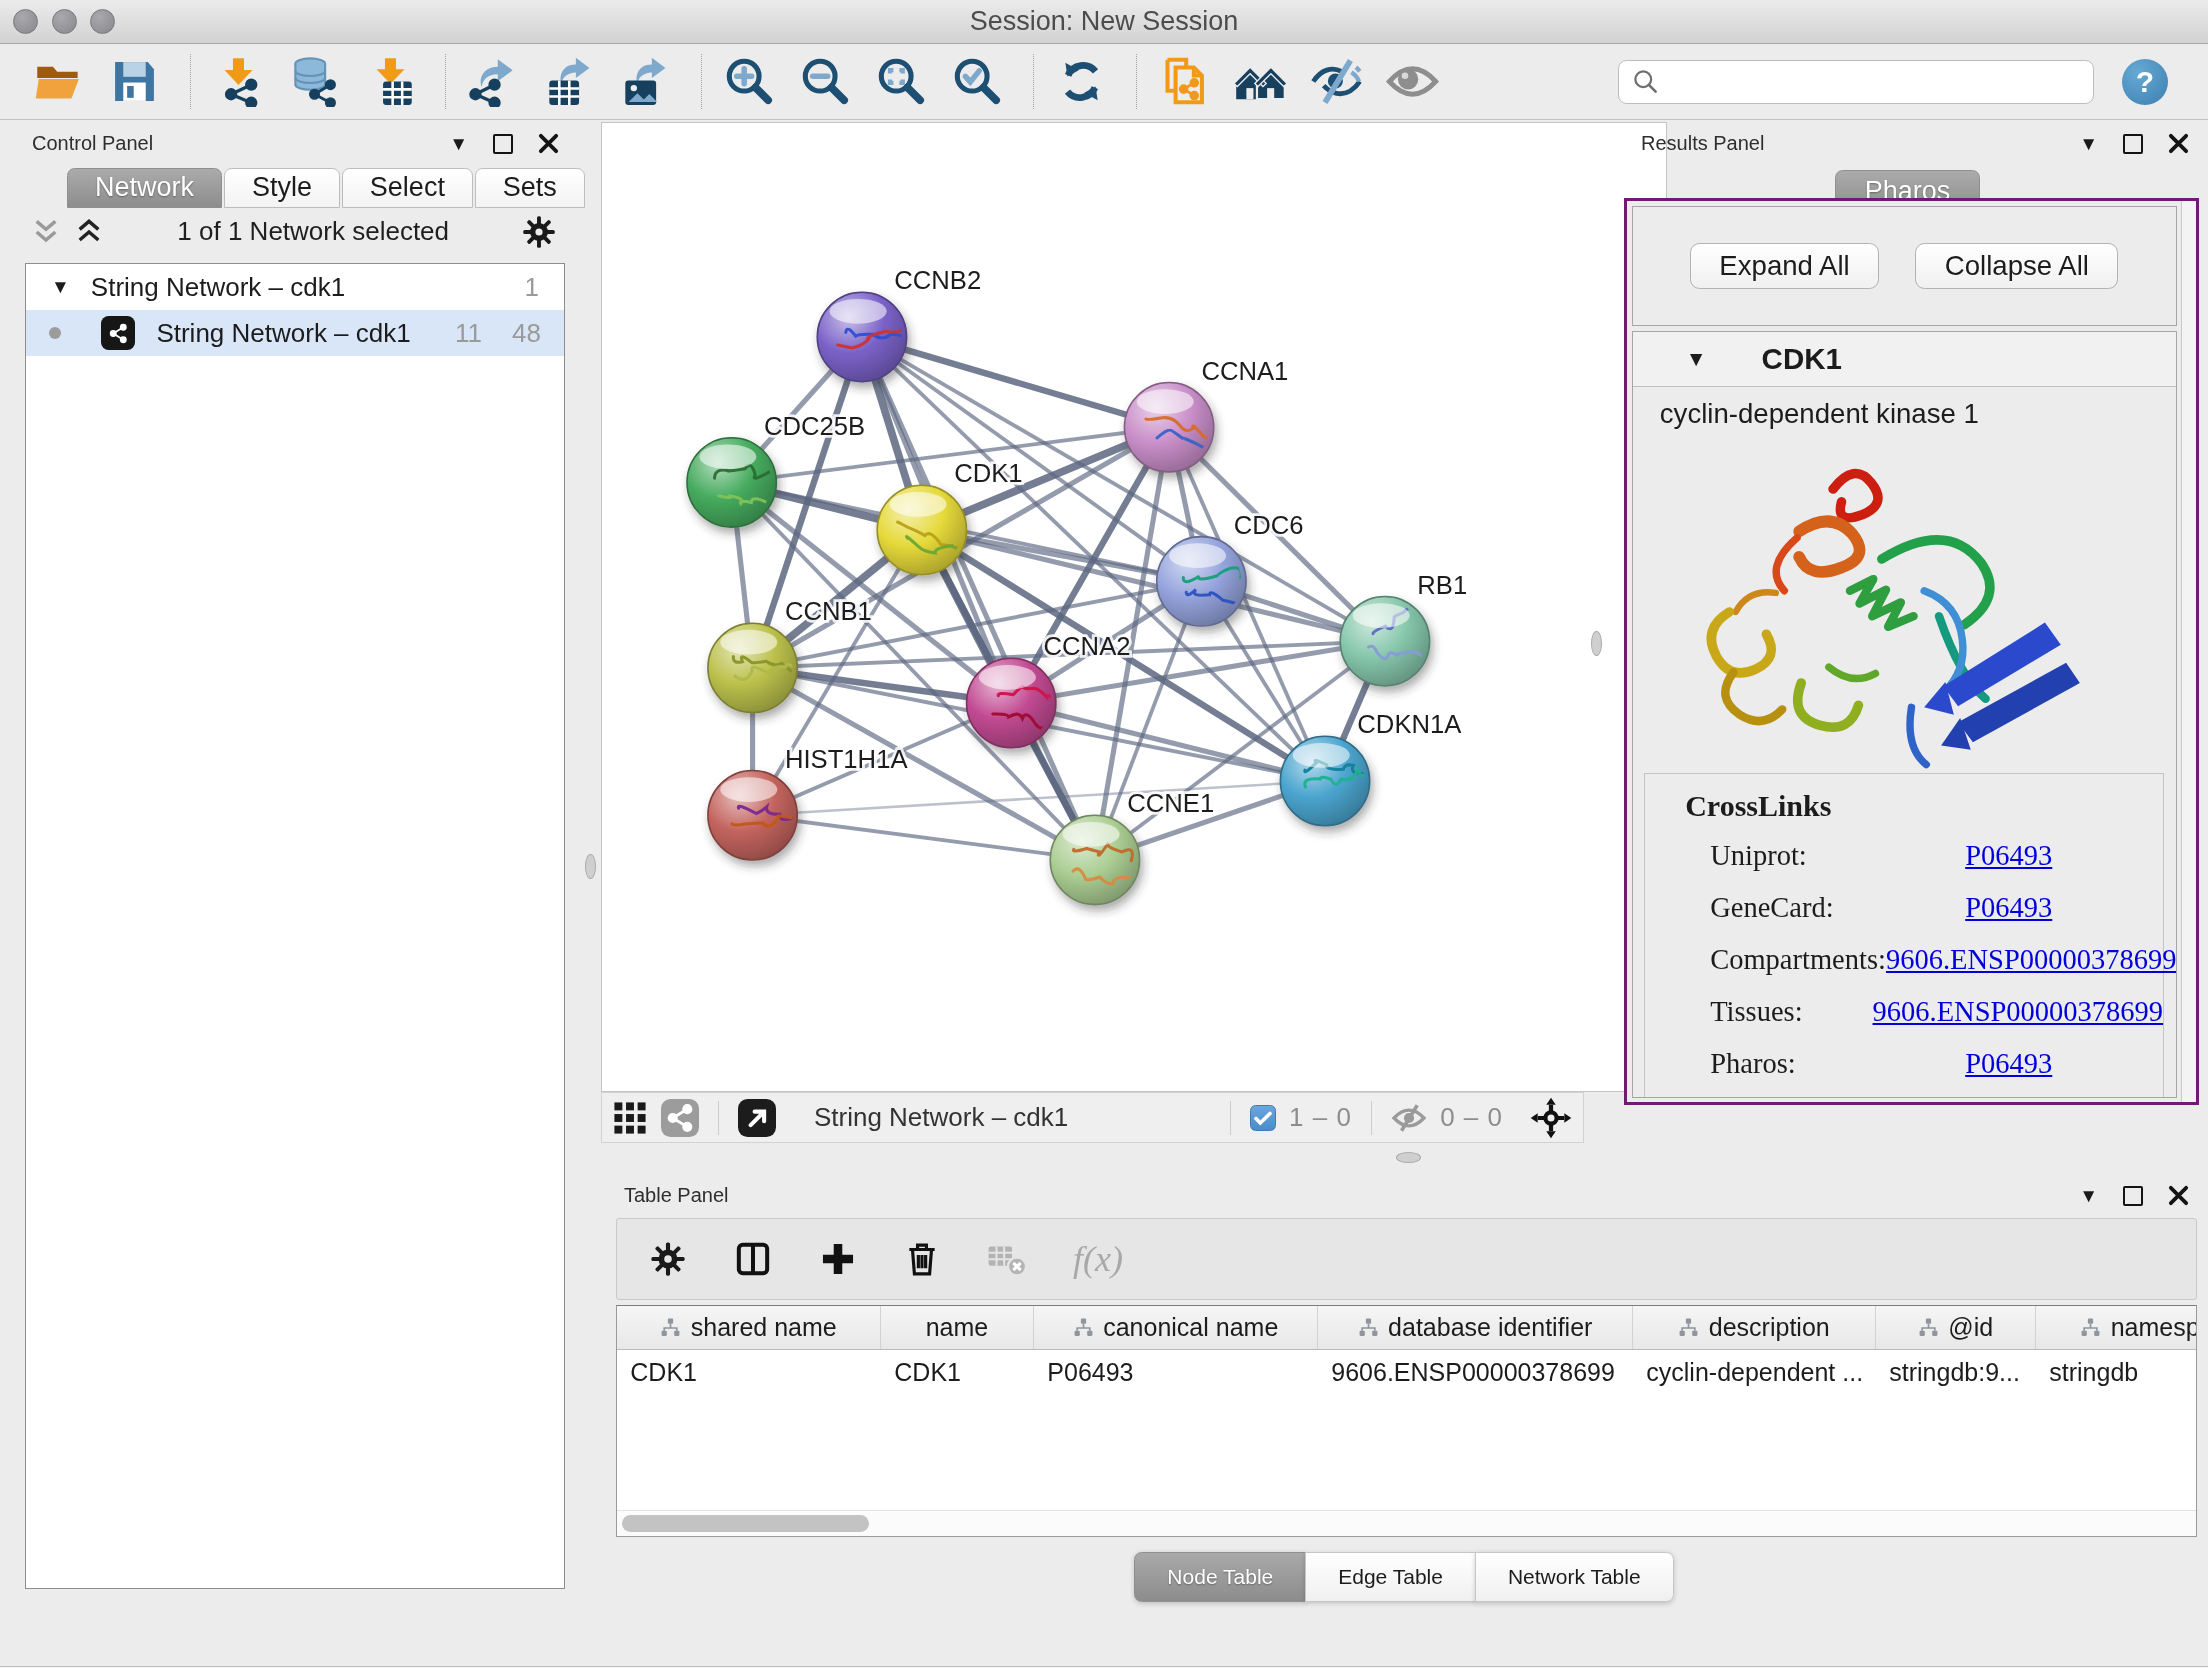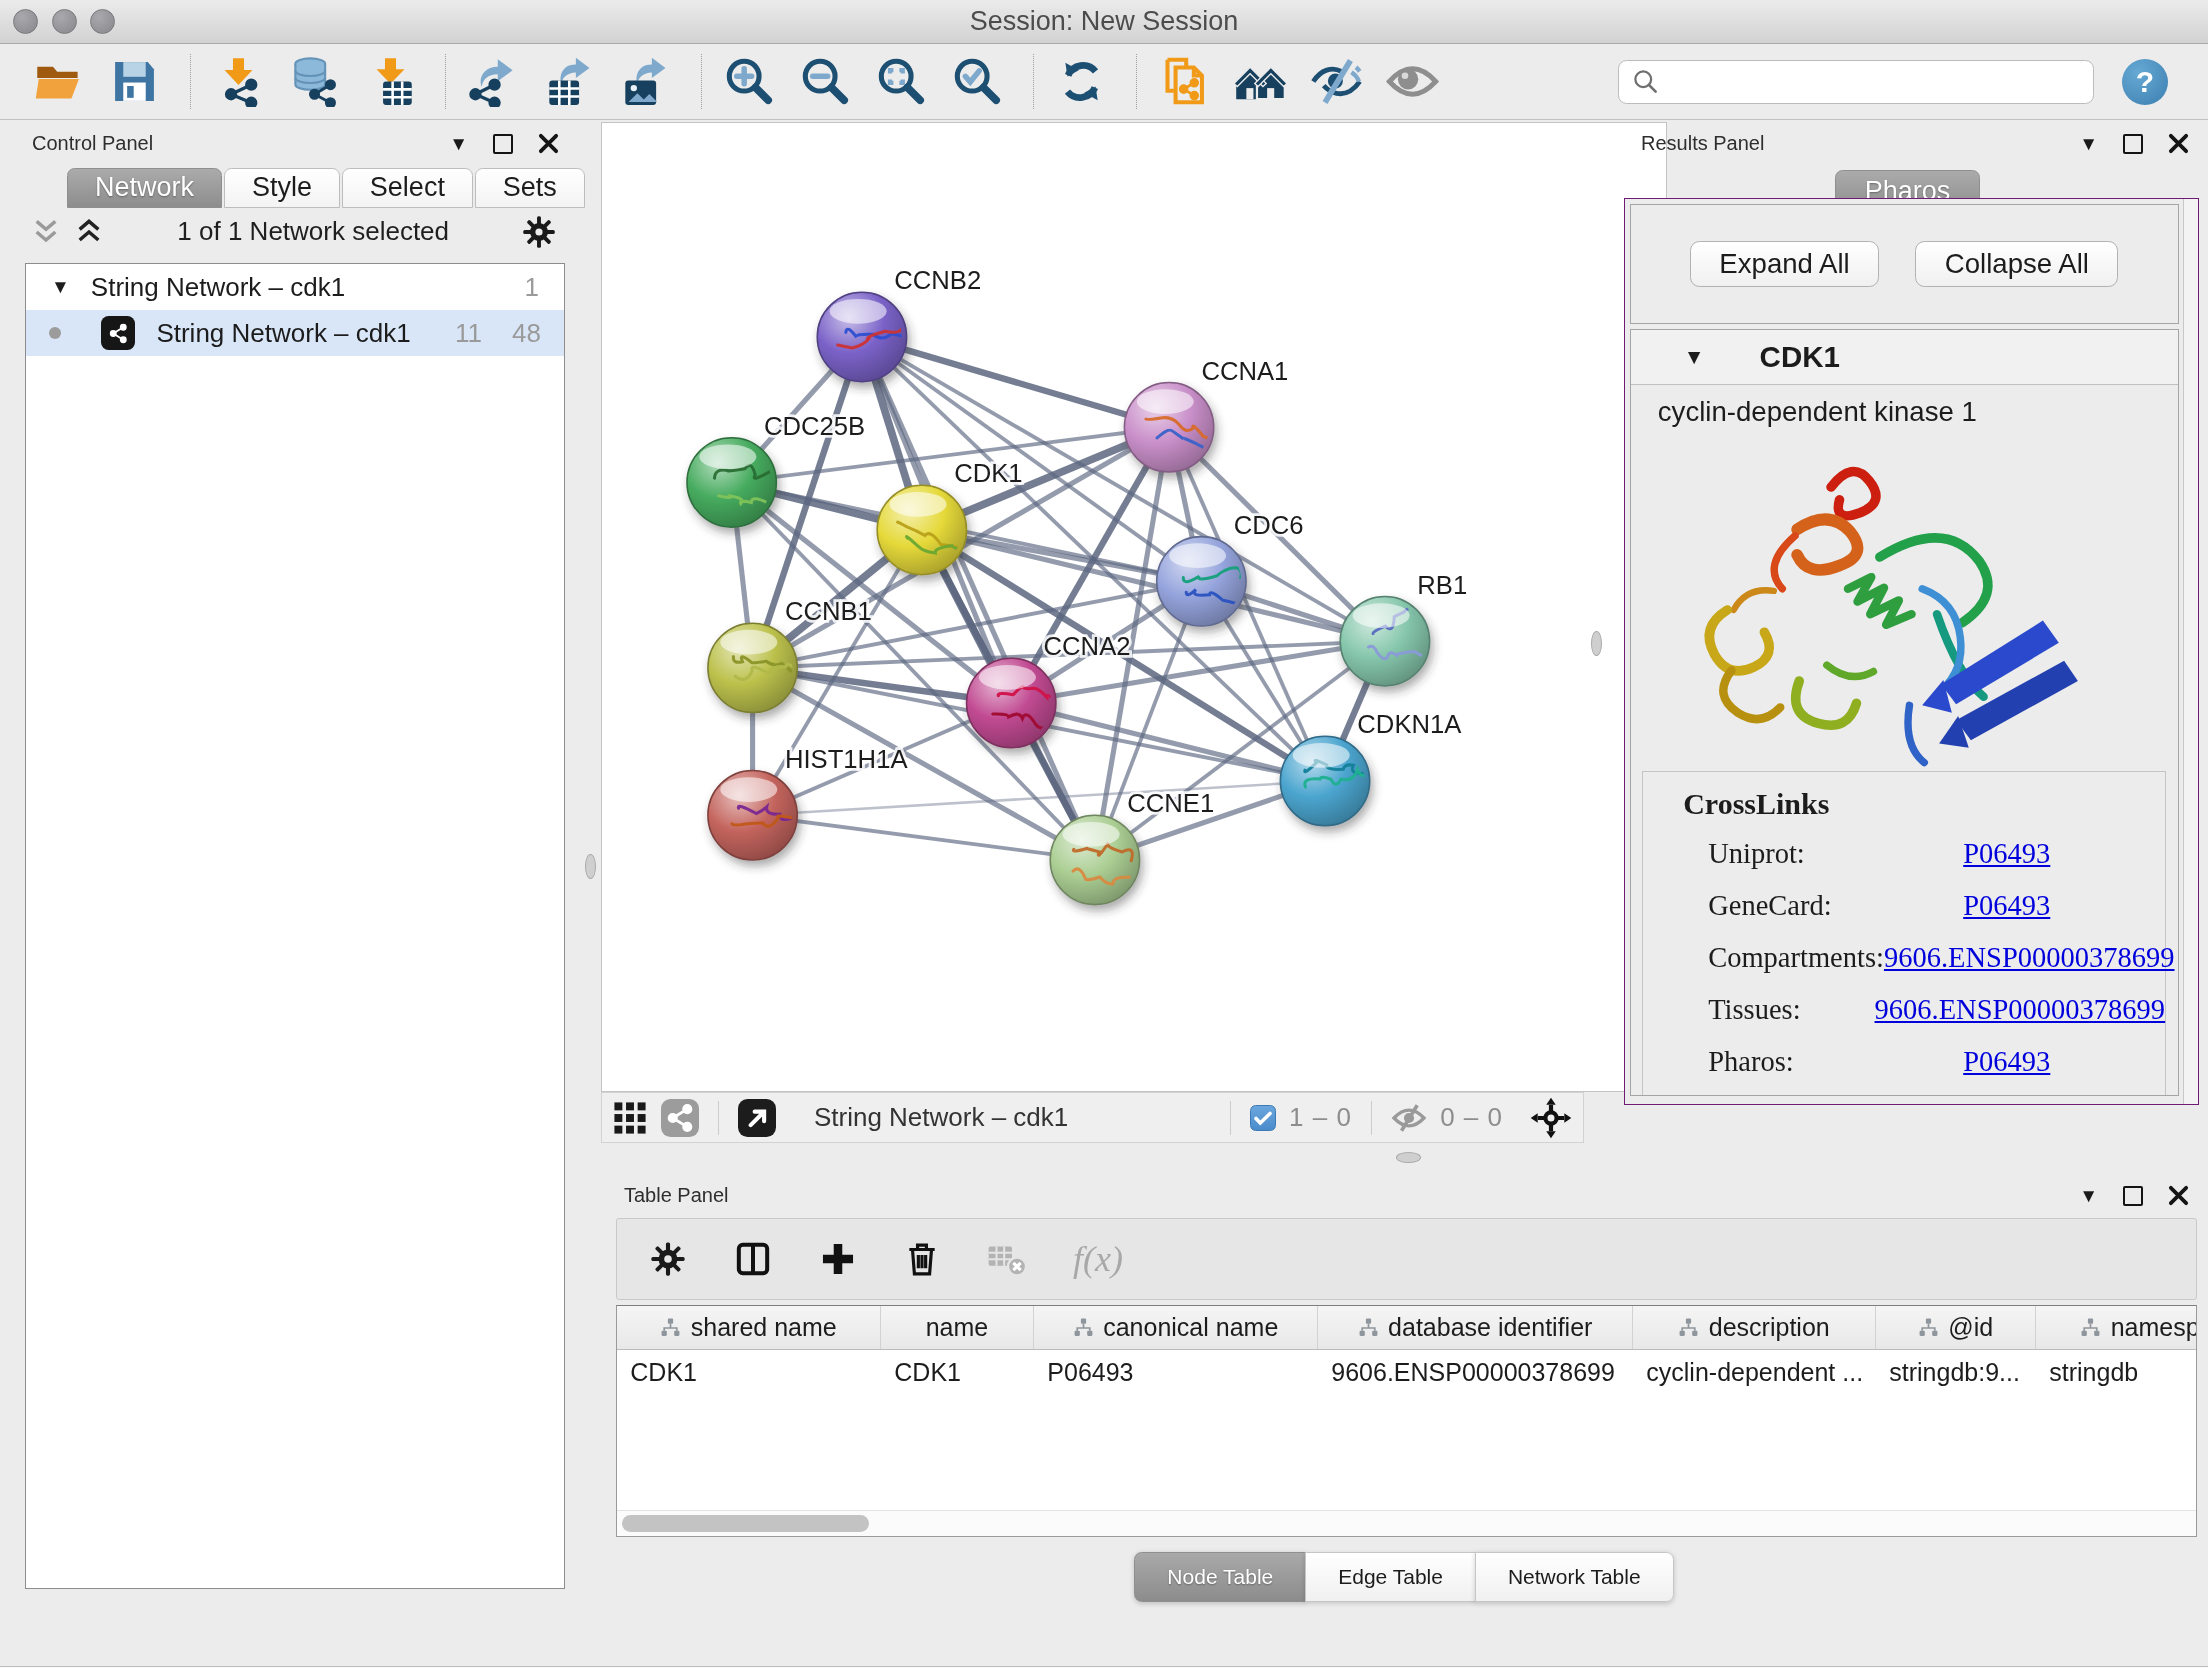--- a/index.html
+++ b/index.html
@@ -59,21 +59,21 @@
   #net-name { font-size:26px; color:#333; margin-left:25px; }
   .checkbox { width:26px; height:26px; border-radius:5.7px; background:linear-gradient(#6aa6dd,#4a8ccb); border:1px solid #3d79b4; }
   .splitdot { position:absolute; background:#cfcfcf; border:1px solid #ababab; border-radius:50%; }
 
   
   #results-panel { position:absolute; left:1607px; top:120px; width:601px; height:1484px; }
   #results-panel .phead { padding:3.8px 19px 0 34px; }
   .rp-tabrow { display:flex; justify-content:center; margin-top:5.7px; }
   .rtab { height:44px; padding:0 28.5px; display:flex; align-items:center; font-size:27px;
     background:linear-gradient(#ababab,#8d8d8d); color:#fff; border:1px solid #8f8f8f; border-radius:7.6px; text-shadow:0 1px 1.9px rgba(0,0,0,.35); }
-  #rp-outer { position:absolute; left:17px; right:9.5px; top:78px; height:907px; border:1px solid #701a75; background:#ececec; }
+  #rp-outer { position:absolute; left:17px; right:9.5px; top:78px; height:907px; border:3px solid #701a75; background:#ececec; }
   #rp-scroll { position:absolute; right:0; top:0; bottom:0; width:14.3px; background:#f3f3f3; border-left:1px solid #c8c8c8; }
   .rp-btnbox { margin:4.8px 19px 4.8px 4.8px; height:120px; border:1px solid #a5a5a5; display:flex; align-items:center; justify-content:center; gap:36px; }
   .pill { height:46px; padding:0 28.5px; display:flex; align-items:center; font-size:27.6px;
     background:linear-gradient(#ffffff,#f0f0f0); border:1px solid #b2b2b2; border-radius:9.5px; }
   .rp-section { margin:0 19px 4.8px 4.8px; border:1px solid #a5a5a5; height:767px; overflow:hidden; }
   .sec-head { height:55px; display:flex; align-items:center; border-bottom:1px solid #c0c0c0; background:#f1f1f1; }
   .sec-head .tri { margin-left:53px; font-size:21px; }
   .sec-head .gene { margin-left:55px; font-size:29.5px; font-weight:bold; }
   .sec-desc { padding:11.4px 0 0 27px; font-size:27.6px; }
   .protein { margin:3.8px 0 0 38px; }

